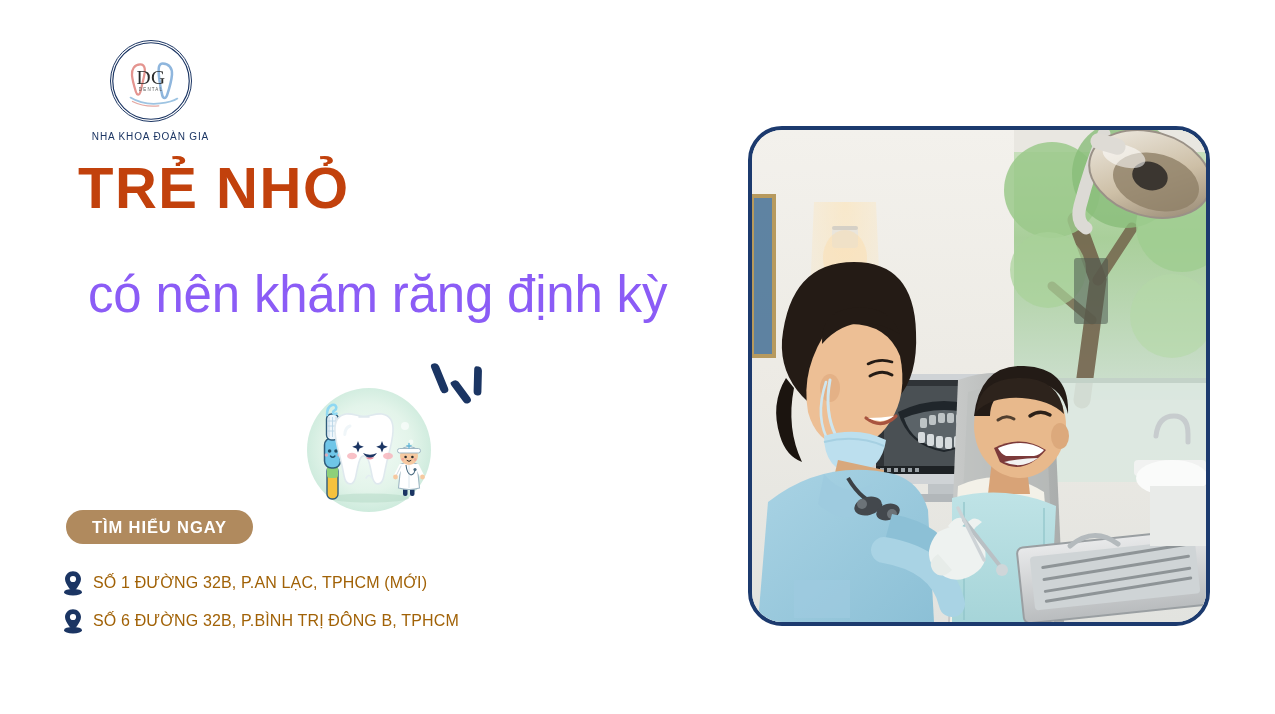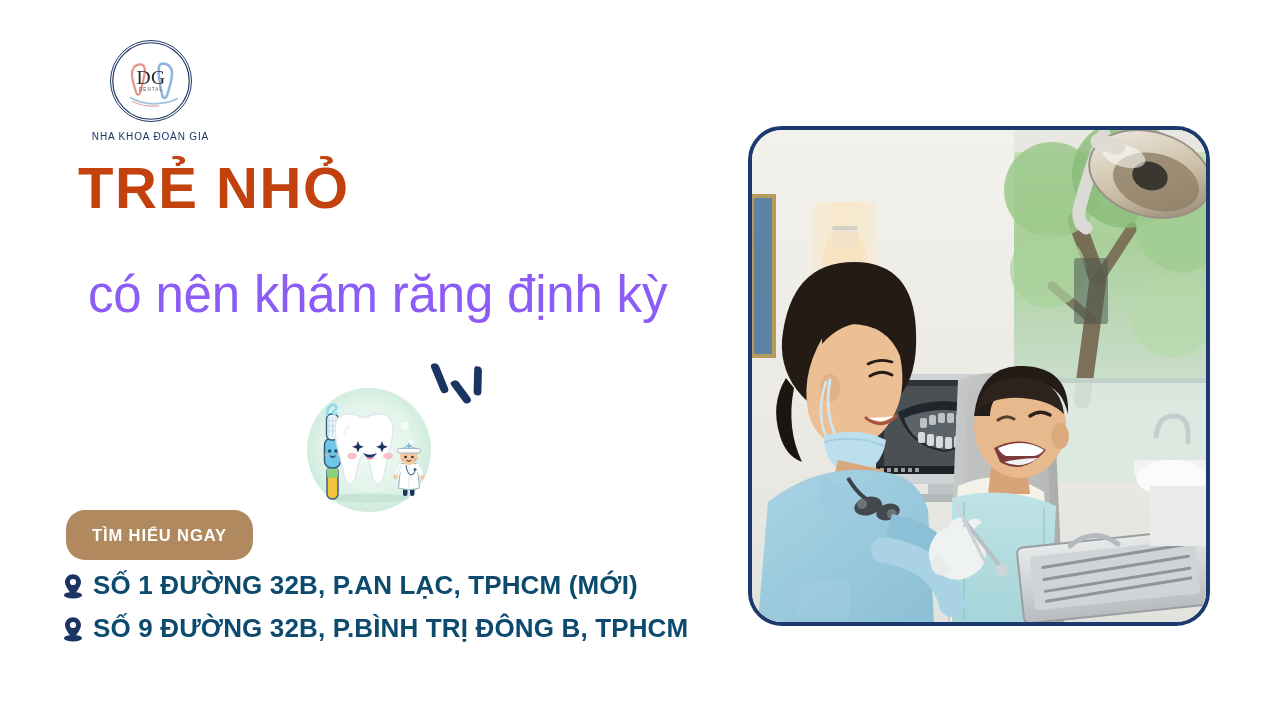--- a/index.html
+++ b/index.html
@@ -88,21 +88,21 @@
   }
   .burst svg { display:block; width:100%; height:100%; }
 
   
   .cta {
     position:absolute;
     left:66px; top:502px;
     display:inline-flex;
     align-items:center;
     justify-content:center;
-    height:50px;
+    height:34px;
     padding:0 26px;
     border-radius:19px;
     background:#b08a5e;
     color:#ffffff;
     font-size:16.5px;
     font-weight:700;
     letter-spacing:0.9px;
     border:none;
     cursor:pointer;
     white-space:nowrap;
@@ -122,23 +122,23 @@
     align-items:center;
     gap:9px;
   }
   .pin-icon {
     width:22px; height:26px;
     flex:0 0 22px;
     display:block;
   }
   .pin-icon svg { display:block; width:100%; height:100%; }
   .addr-text {
-    font-size:26px;
-    font-weight:700;
-    color:#0c4a6e;
+    font-size:16px;
+    font-weight:400;
+    color:#a16207;
     letter-spacing:0.15px;
     white-space:nowrap;
   }
 
   
   .photo-frame {
     position:absolute;
     left:748px; top:118px;
     width:462px; height:500px;
     border:4px solid #1c3a6e;
@@ -312,21 +312,21 @@
       </div>
 
       <div class="addr-row">
         <span class="pin-icon">
           <svg viewBox="0 0 22 26" xmlns="http://www.w3.org/2000/svg">
             <ellipse cx="11" cy="22.2" rx="9" ry="3.3" fill="#1b3563"></ellipse>
             <path d="M11 1.2 c-4.4 0 -8 3.5 -8 7.9 c0 5.8 8 13.4 8 13.4 c0 0 8 -7.6 8 -13.4 c0 -4.4 -3.6 -7.9 -8 -7.9 z" fill="#1b3563"></path>
             <circle cx="11" cy="9" r="3.1" fill="#ffffff"></circle>
           </svg>
         </span>
-        <span class="addr-text">SỐ 9 ĐƯỜNG 32B, P.BÌNH TRỊ ĐÔNG B, TPHCM</span>
+        <span class="addr-text">SỐ 6 ĐƯỜNG 32B, P.BÌNH TRỊ ĐÔNG B, TPHCM</span>
       </div>
 
     </div>
   </div>
 
   <div class="photo-frame">
     <svg viewBox="0 0 454 492" xmlns="http://www.w3.org/2000/svg" preserveAspectRatio="xMidYMid slice">
       <defs>
         <linearGradient id="wallG" x1="0" y1="0" x2="0" y2="1">
           <stop offset="0%" stop-color="#f3f1ec"></stop>

